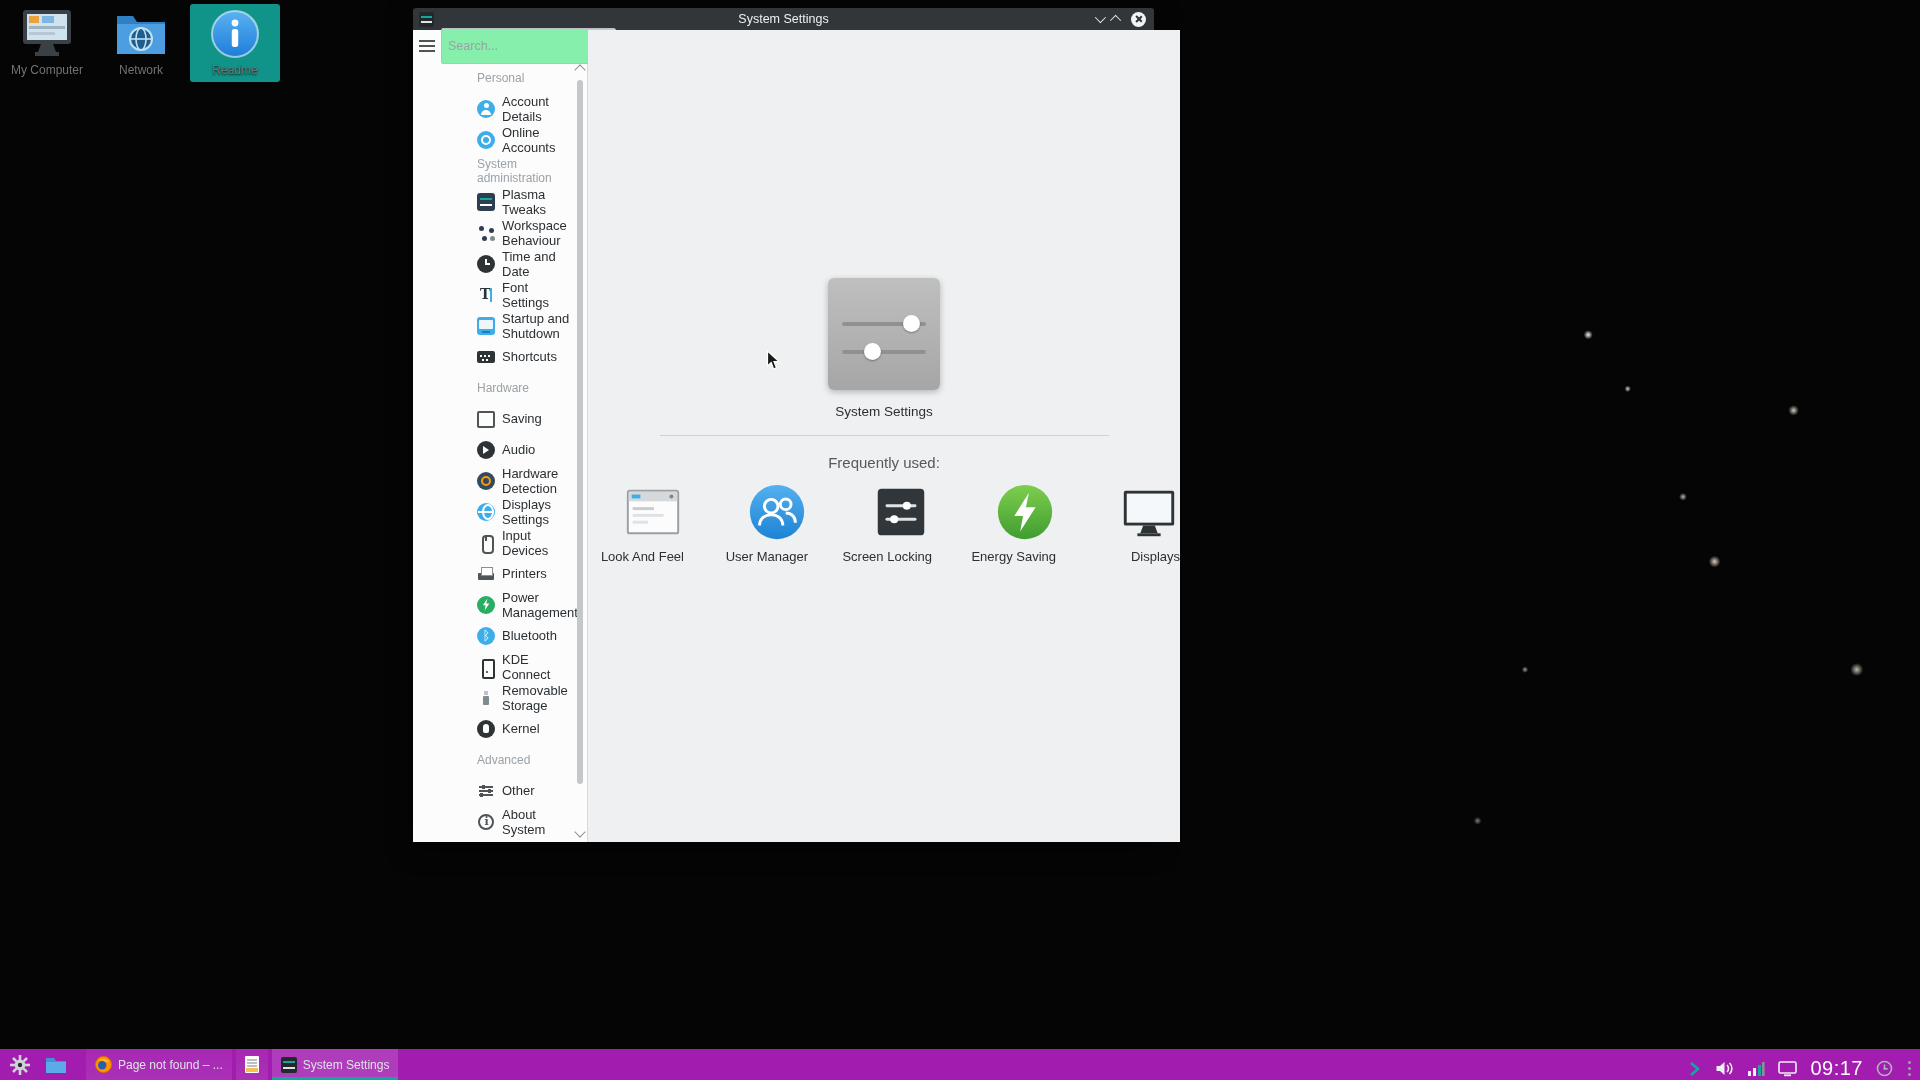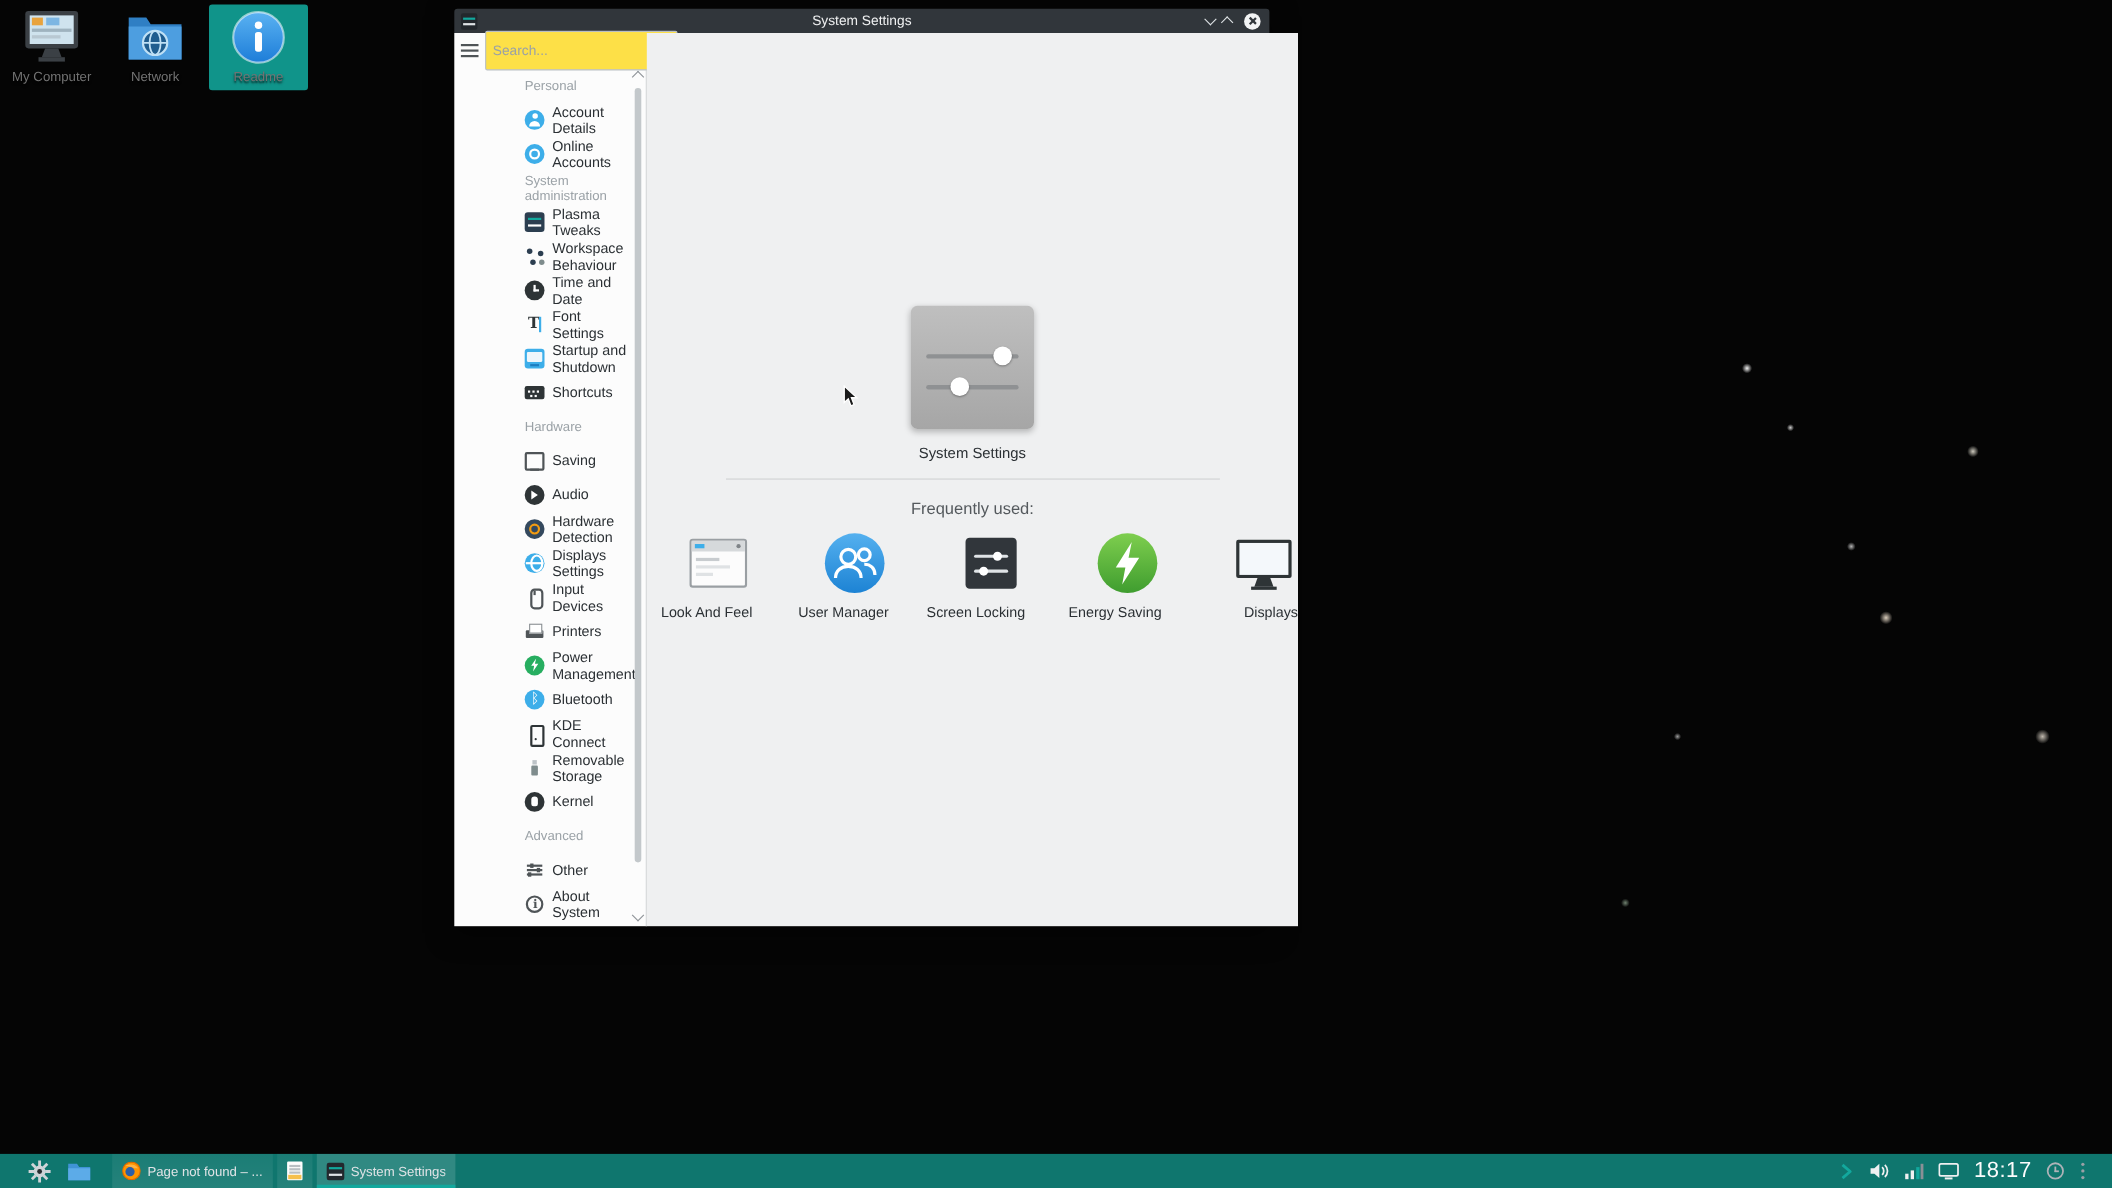--- a/index.html
+++ b/index.html
@@ -58,21 +58,21 @@
 
   .win-body { position:relative; height:812px; display:flex; }
 
   
   .sidebar { width:175px; background:#fcfcfc; border-right:1px solid #d7dadc; position:relative; }
   .side-top { height:32px; display:flex; align-items:center; padding:0 6px; gap:6px; }
   .burger { width:16px; height:12px; position:relative; flex:0 0 16px; }
   .burger::before { content:""; position:absolute; left:0; right:0; top:0; height:2px; background:#4f5457;
     box-shadow:0 5px 0 #4f5457, 0 10px 0 #4f5457; }
   .search-input { flex:1; height:36px; border:1px solid #b9bfc3; border-radius:2px; padding:16px 6px;
-    font-size:12.5px; color:#31363b; background:#fde047; outline:none; font-family:inherit; }
+    font-size:12.5px; color:#31363b; background:#86efac; outline:none; font-family:inherit; }
   .search-input::placeholder { color:#9aa1a6; }
 
   .side-rows { position:absolute; top:32px; left:0; right:12px; bottom:0; }
   .srow { height:31px; display:flex; align-items:center; padding-left:16px;margin-left:48px; }
   .shead { color:#9ba2a7; font-size:12px; }
   .sitem { gap:7px; font-size:13px; color:#2b3034; cursor:default; }
 
   
   .ic { width:18px; height:18px; position:relative; flex:0 0 18px; }
   .ic-user,.ic-online,.ic-net,.ic-bt,.ic-startupbg { background:#3daee9; border-radius:50%; }
@@ -140,22 +140,22 @@
   .hero-knob { position:absolute; width:17px; height:17px; background:#fff; border-radius:50%; top:-7px; box-shadow:0 1px 2px rgba(0,0,0,.35); }
   .hero-label { margin-top:14px; font-size:13.5px; color:#2b3034; }
   .divider { margin-top:16px; width:449px; border-top:1px solid #cfd1d2; }
   .freq-title { margin-top:18px; font-size:15px; color:#54595d; }
   .freq-row { margin-top:10px; display:flex; gap:28px; }
   .freq-item { width:96px; display:flex; flex-direction:column; align-items:flex-end; cursor:default; }
   .freq-item .flabel { margin-top:6px; font-size:13px; color:#2b3034; white-space:nowrap; }
   .cursor { position:absolute; left:178px; top:320px; pointer-events:none; }
 
   
-  .taskbar { position:absolute; left:0; right:0; bottom:0; height:31px; background:#0f766e;
-    display:flex; align-items:center; padding:0 20px; gap:4px; z-index:5; }
+  .taskbar { position:absolute; left:0; right:0; bottom:0; height:31px; background:#a21caf;
+    display:flex; align-items:flex-end; padding:0 4px; gap:4px; z-index:5; }
   .tb-icon-btn { width:32px; height:31px; display:flex; align-items:center; justify-content:center; }
   .task { display:flex; align-items:center; gap:6px; padding:0 9px; height:31px; position:relative;
     background:linear-gradient(rgba(255,255,255,.05),rgba(255,255,255,.09)); }
   .task .tlabel { font-size:12px; color:#dfe3e6; white-space:nowrap; overflow:hidden; max-width:110px; }
   .task.active { background:rgba(255,255,255,.14); }
   .task.active::after { content:""; position:absolute; left:0; right:0; bottom:0; height:3px; background:#12a89d; }
   .task-mini-icon { width:16px; height:16px; background:#23282d; border-radius:2px; position:relative; flex:0 0 16px; }
   .task-mini-icon::before { content:""; position:absolute; left:2px; right:2px; top:4px; height:2px; background:#12a89d; }
   .task-mini-icon::after  { content:""; position:absolute; left:2px; right:2px; bottom:4px; height:2px; background:#dfe3e6; }
   .doc-icon { width:14px; height:17px; background:#fdfdfd; border-radius:1px; position:relative; }
@@ -477,21 +477,21 @@
         <rect x="6" y="7" width="3" height="8" fill="#eff0f1"></rect>
         <rect x="11" y="4" width="3" height="11" fill="#12a89d"></rect>
         <rect x="15" y="1" width="3" height="14" fill="#6d7control" fill-opacity="0"></rect>
         <rect x="15" y="1" width="2.6" height="14" fill="#7f8archive" fill-opacity="0"></rect>
         <rect x="15" y="1" width="2.6" height="14" fill="#8a9096"></rect>
       </svg>
       <svg width="19" height="16" viewBox="0 0 19 16">
         <rect x="1" y="1" width="17" height="11" rx="1.5" fill="none" stroke="#eff0f1" stroke-width="1.6"></rect>
         <rect x="6" y="13.4" width="7" height="1.8" fill="#eff0f1"></rect>
       </svg>
-      <span class="clock">18:17</span>
+      <span class="clock">09:17</span>
       <svg width="17" height="17" viewBox="0 0 17 17">
         <circle cx="8.5" cy="8.5" r="7" fill="none" stroke="#aeb3b8" stroke-width="1.6"></circle>
         <rect x="7.7" y="4.5" width="1.6" height="5" fill="#aeb3b8"></rect>
         <rect x="7.7" y="8" width="4" height="1.6" fill="#aeb3b8"></rect>
       </svg>
       <span class="overflow-dots"></span>
     </div>
   </div>
 </div>
 

